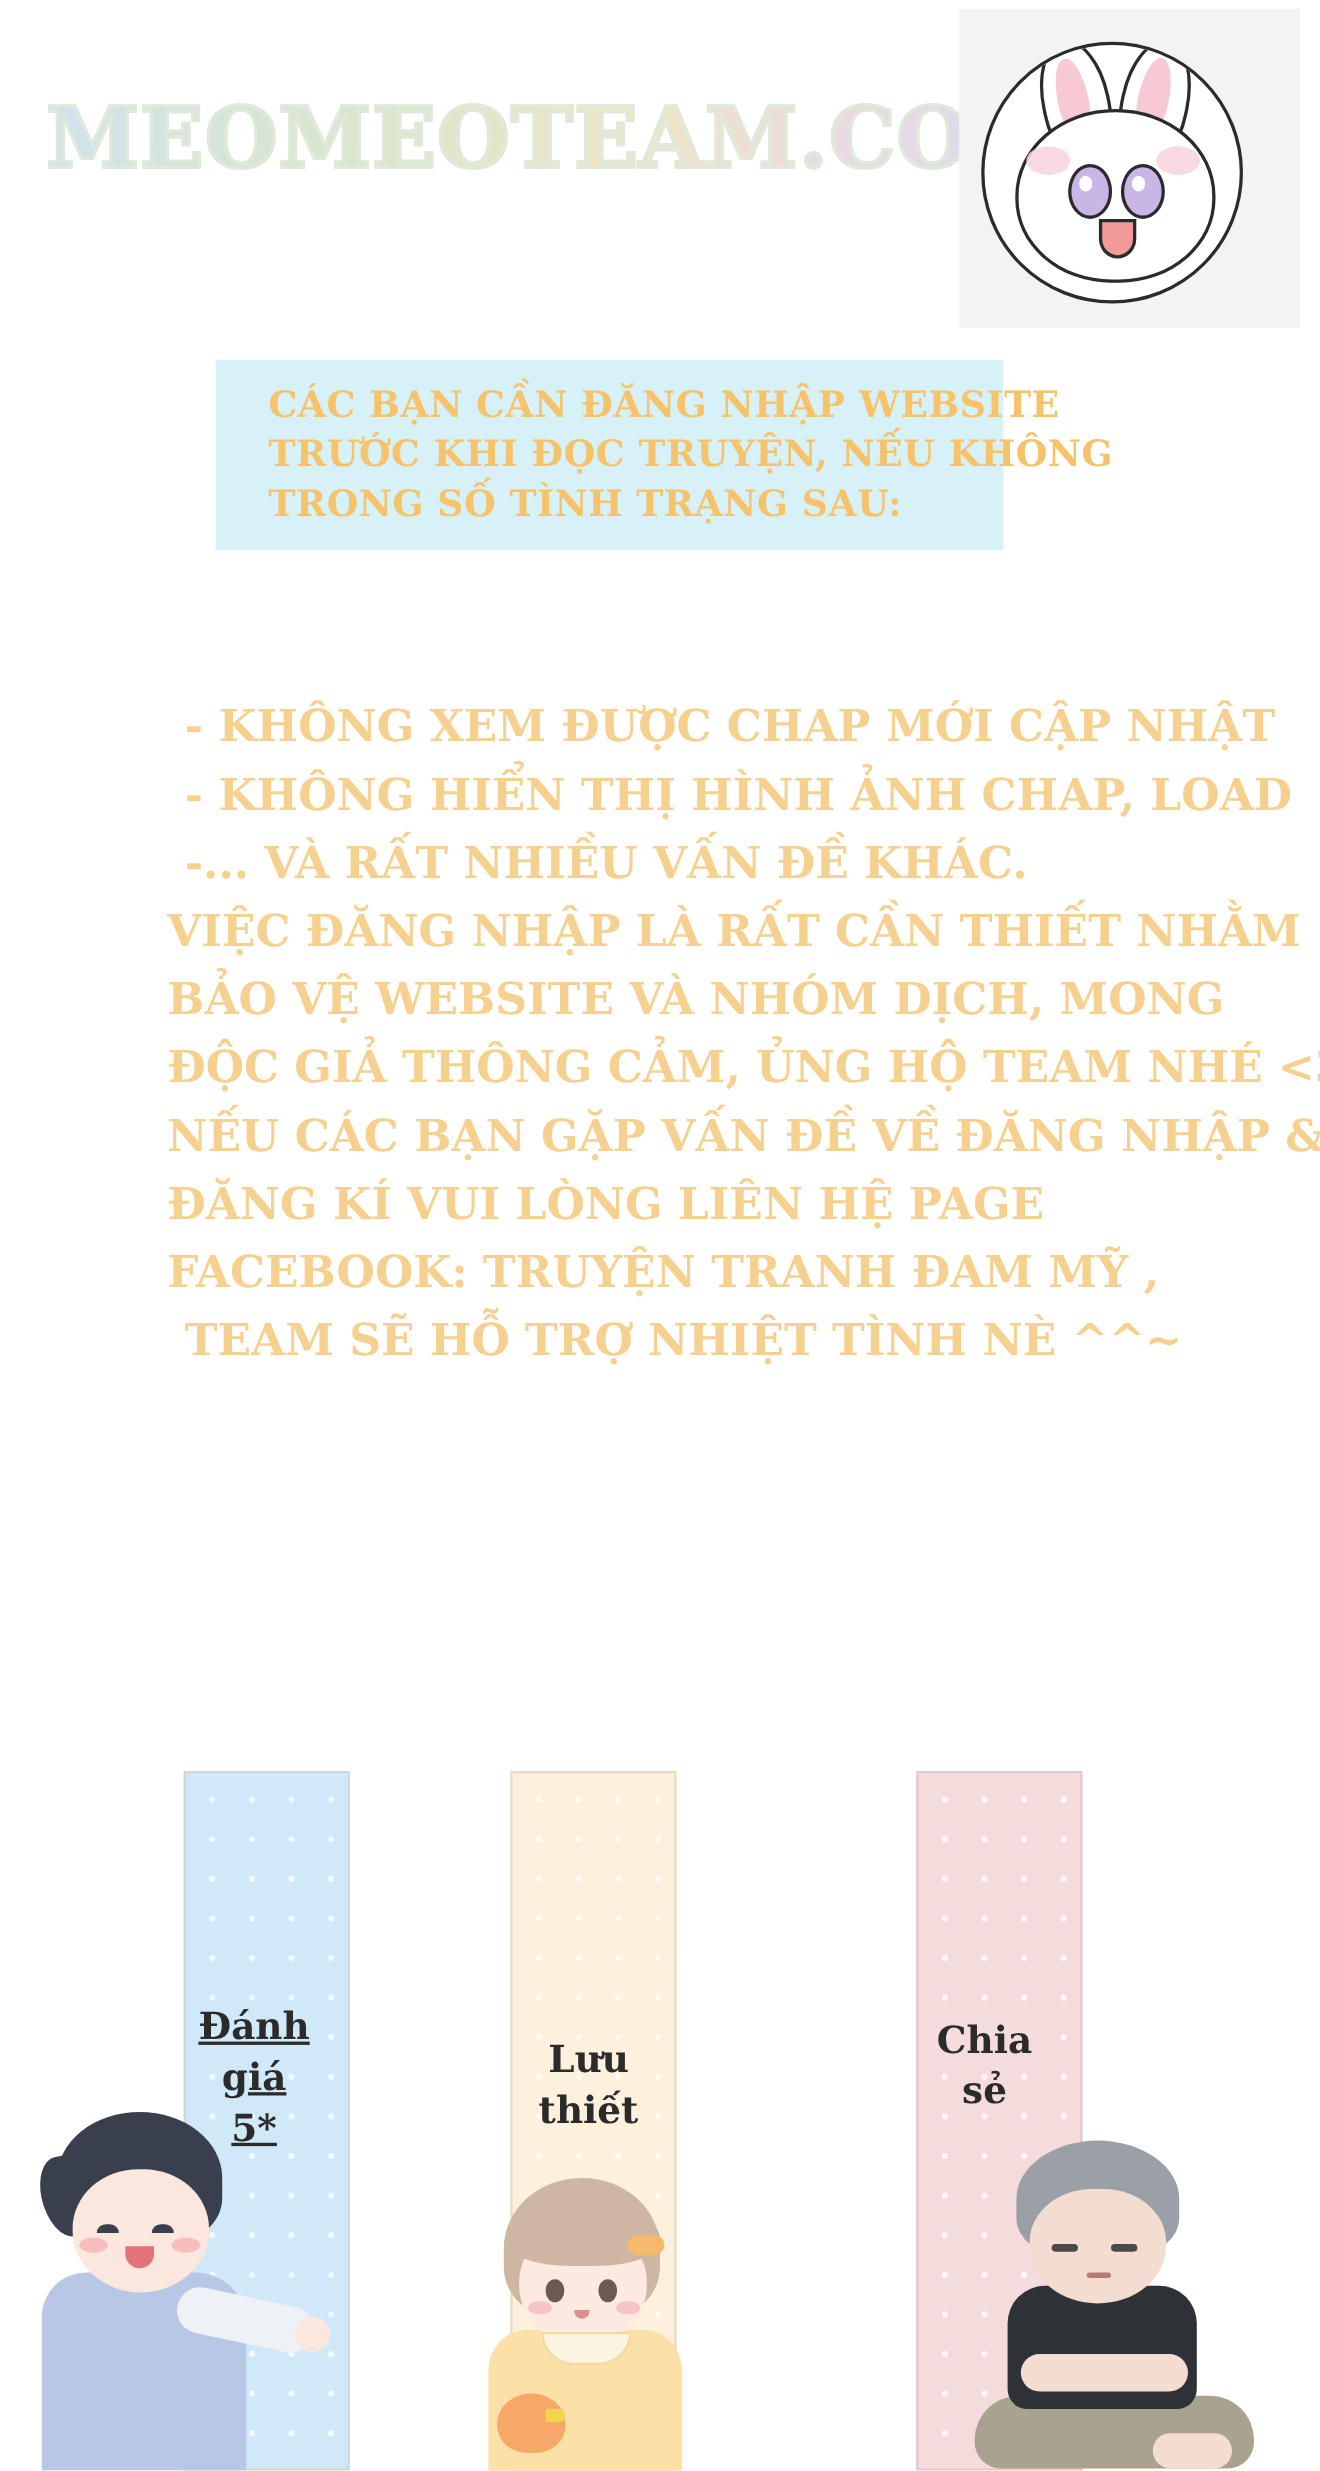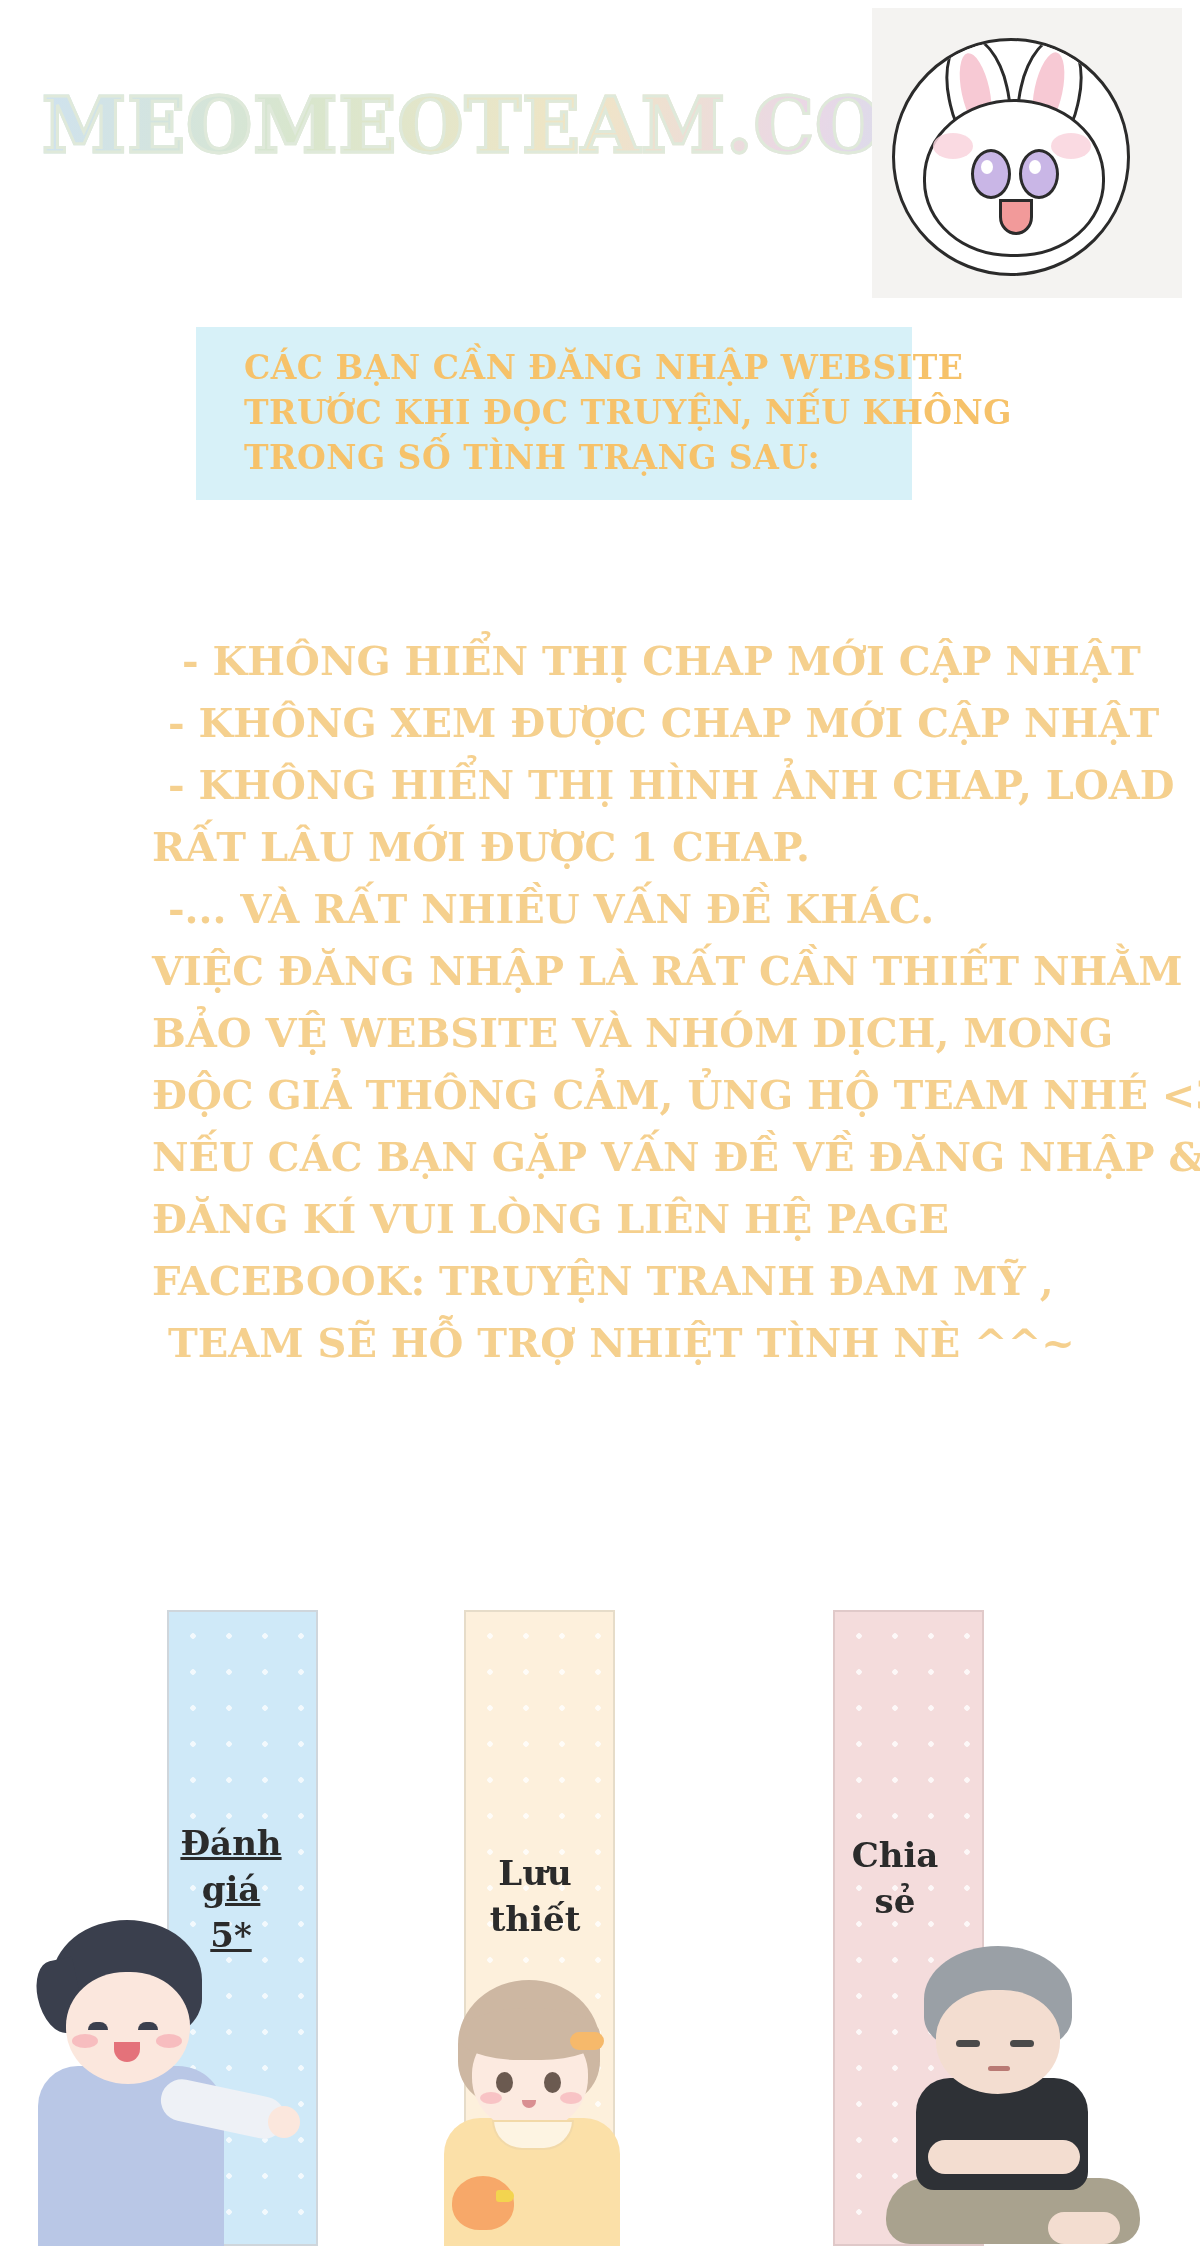--- a/index.html
+++ b/index.html
@@ -394,24 +394,22 @@
   </div>
 </div>
 
 <div class="notice-box">
   <div class="notice-line">Các bạn cần đăng nhập website</div>
   <div class="notice-line neg">trước khi đọc truyện, nếu không</div>
   <div class="notice-line neg">trong số tình trạng sau:</div>
 </div>
 
 <div class="body-text">
-  <div class="body-line ind1">- Không hiển thị chap mới cập nhật</div>
   <div class="body-line ind2">- Không xem được chap mới cập nhật</div>
   <div class="body-line ind2">- Không hiển thị hình ảnh chap, load</div>
-  <div class="body-line ind0">rất lâu mới được 1 chap.</div>
   <div class="body-line ind2">-... và rất nhiều vấn đề khác.</div>
   <div class="body-line ind0">Việc đăng nhập là rất cần thiết nhằm</div>
   <div class="body-line ind0">bảo vệ website và nhóm dịch, mong</div>
   <div class="body-line ind0">độc giả thông cảm, ủng hộ team nhé &lt;3</div>
   <div class="body-line ind0">Nếu các bạn gặp vấn đề về đăng nhập &amp;</div>
   <div class="body-line ind0">đăng kí vui lòng liên hệ page</div>
   <div class="body-line ind0">Facebook: Truyện tranh đam mỹ ,</div>
   <div class="body-line ind2">team sẽ hỗ trợ nhiệt tình nè ^^~</div>
 </div>
 

